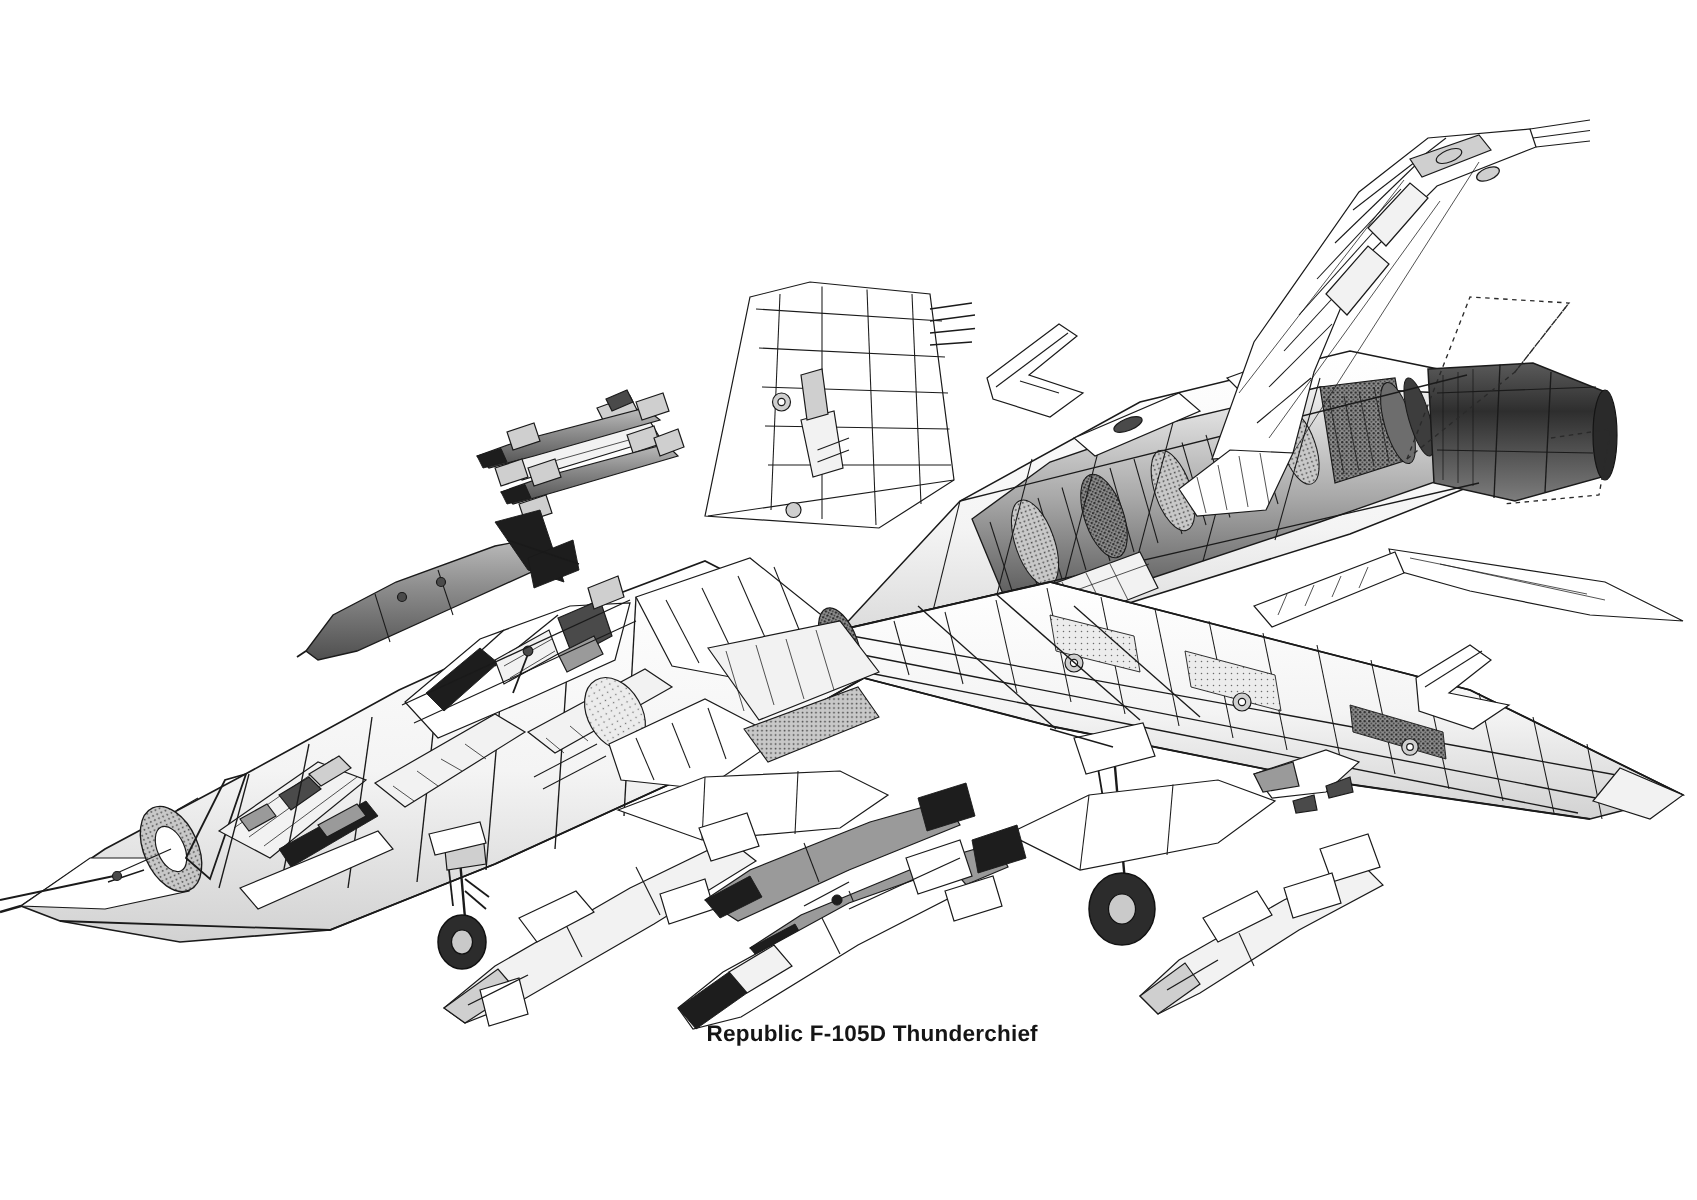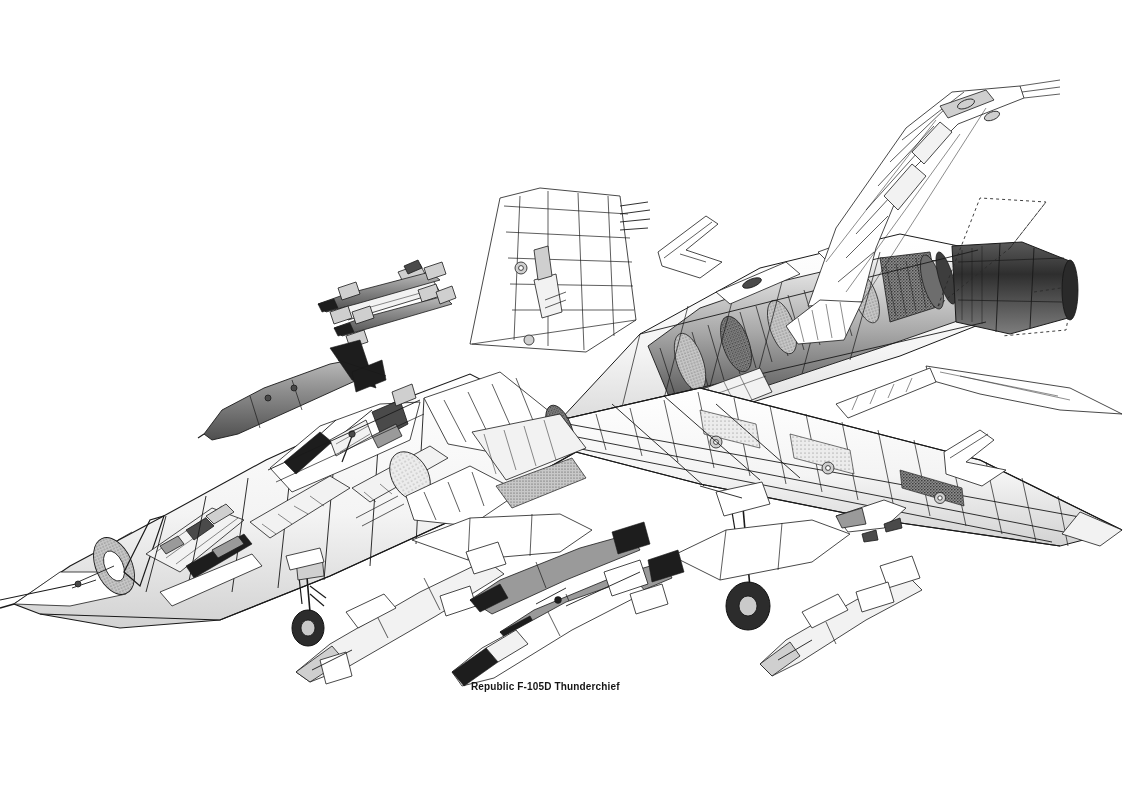--- a/index.html
+++ b/index.html
@@ -24,21 +24,21 @@
     top: 0;
     width: 1131px;
     height: 800px;
     display: block;
   }
   #figure-caption {
     position: absolute;
     left: 471px;
     top: 682px;
     font-family: "Liberation Sans", sans-serif;
-    font-size: 10px;
+    font-size: 15px;
     font-weight: bold;
     letter-spacing: 0.15px;
     color: #151515;
     white-space: nowrap;
     line-height: 1;
   }
   .ln { fill: none; stroke: #1a1a1a; }
   .w05 { stroke-width: 0.5; }
   .w07 { stroke-width: 0.7; }
   .w09 { stroke-width: 0.9; }

